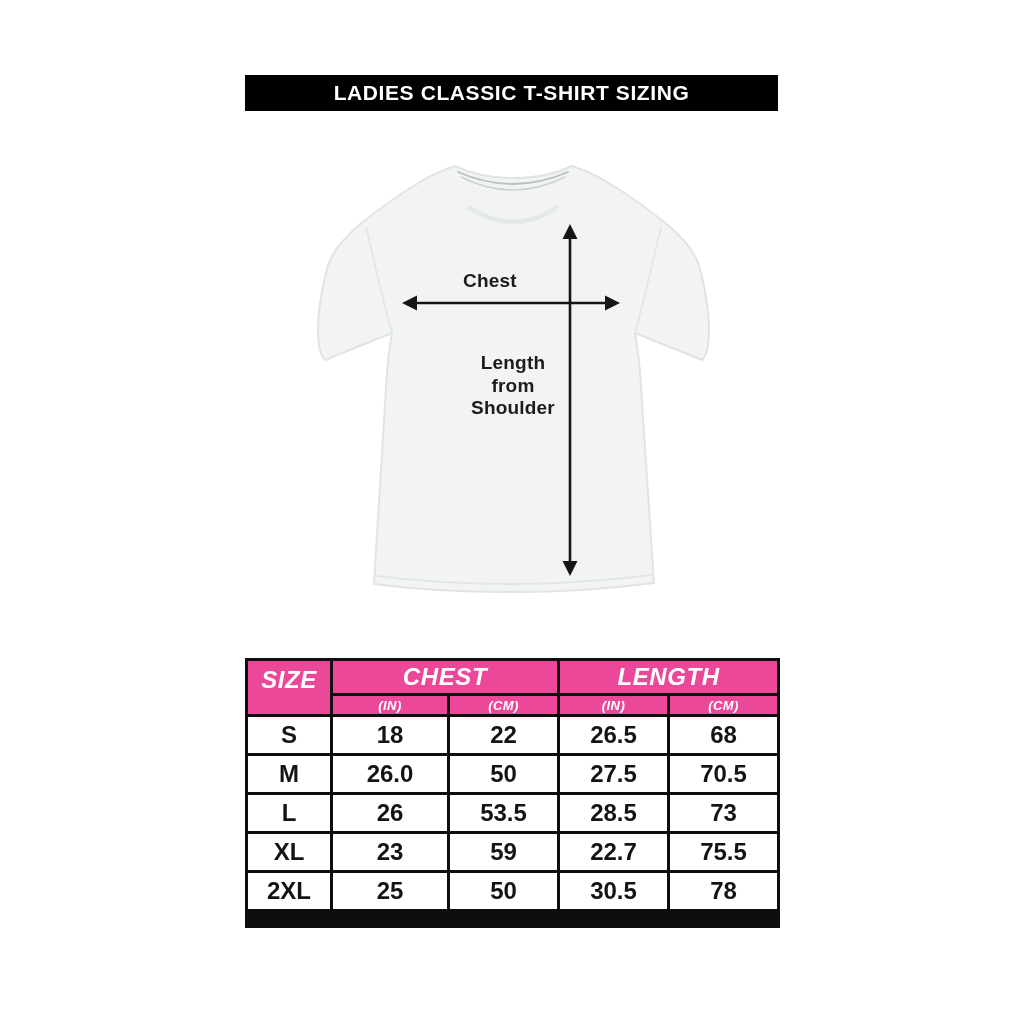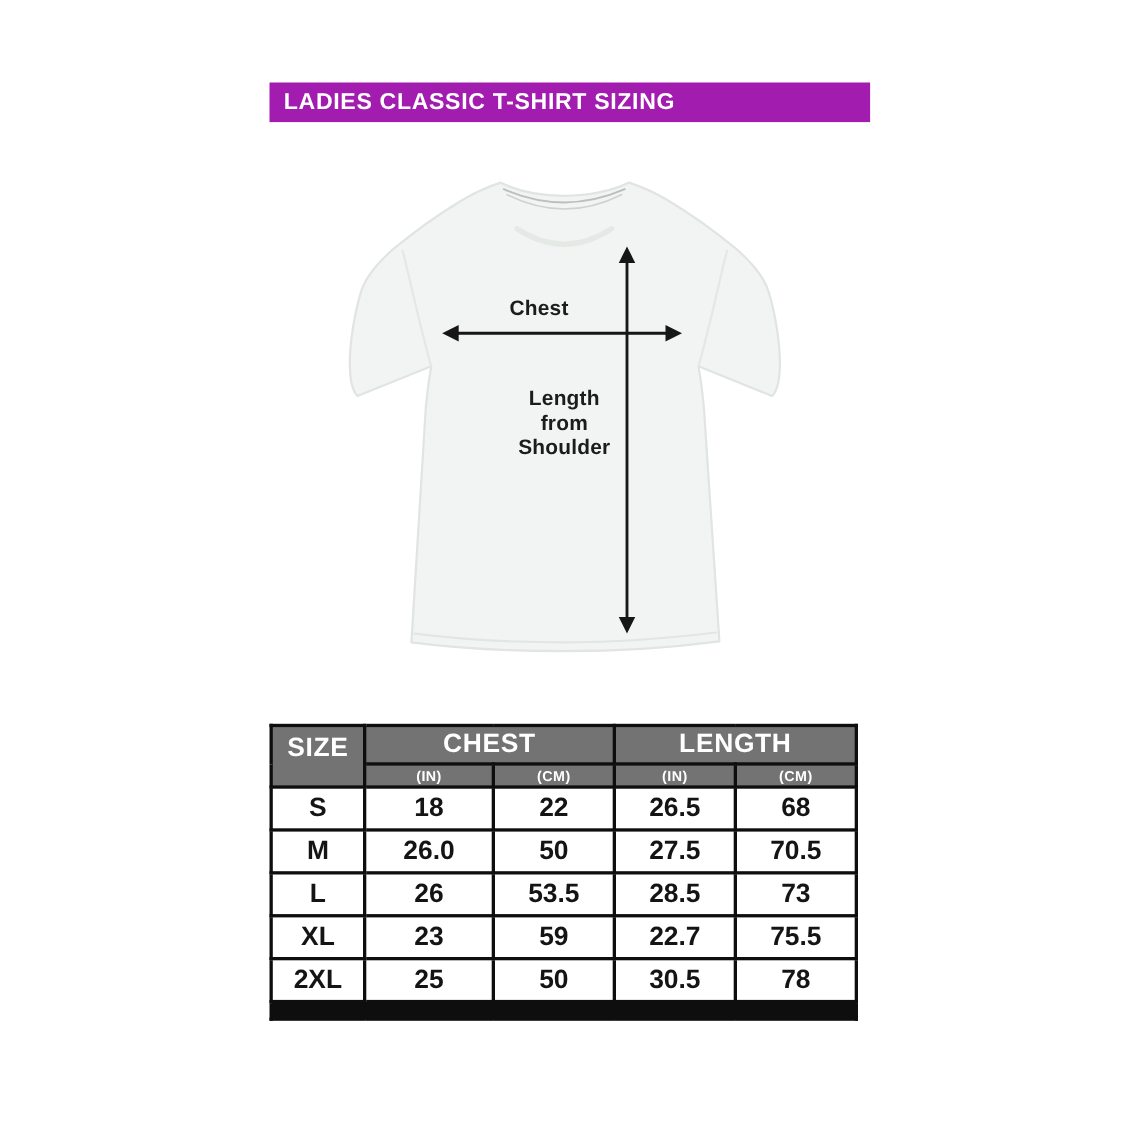--- a/index.html
+++ b/index.html
@@ -3,42 +3,42 @@
 <meta charset="utf-8">
 <style>
   html,body{margin:0;padding:0;background:#ffffff;}
   .canvas{
     position:relative;width:1024px;height:1024px;background:#ffffff;
     font-family:"Liberation Sans", sans-serif;overflow:hidden;
   }
   
   .title-bar{
     position:absolute;left:245px;top:75px;width:533px;height:36px;
-    background:#a21caf;color:#ffffff;display:flex;align-items:center;padding-left:13px;
+    background:#000000;color:#ffffff;display:flex;align-items:center;justify-content:center;
   }
   .title-bar span{font-size:21px;font-weight:bold;letter-spacing:0.6px;}
   
   .figure{position:absolute;left:250px;top:140px;width:540px;height:480px;}
   .figure svg{position:absolute;left:0;top:0;width:540px;height:480px;}
   .measure-label{
     position:absolute;text-align:center;color:#1c1c1c;
     font-size:19px;font-weight:bold;letter-spacing:0.2px;
   }
   .chest-label{left:410px;top:270px;width:160px;}
   .length-label{left:433px;top:352px;width:160px;line-height:22.5px;white-space:pre-line;}
   
   .size-table{
     position:absolute;left:245px;top:658px;width:532px;
     border-collapse:collapse;table-layout:fixed;
   }
   .size-table td,.size-table th{
     border:3px solid #0e0e0e;text-align:center;vertical-align:middle;padding:0;
   }
   .size-table thead th{
-    background:#737373;color:#ffffff;border-color:#0e0e0e;
+    background:#ec4899;color:#ffffff;border-color:#0e0e0e;font-style:italic;
   }
   .hdr-main{font-size:24px;font-weight:bold;letter-spacing:0.6px;height:32px;}
   th.hdr-size{vertical-align:top;padding-top:5px;}
   .hdr-unit{font-size:13px;font-weight:bold;letter-spacing:0.4px;height:18px;vertical-align:top;}
   .size-table tbody tr{height:39px;}
   .size-table tbody td{font-size:24px;font-weight:bold;color:#141414;background:#ffffff;}
   .size-table tfoot td{background:#0e0e0e;height:13px;border-color:#0e0e0e;}
   
   .note{
     position:absolute;left:0;top:931px;width:1024px;text-align:center;

